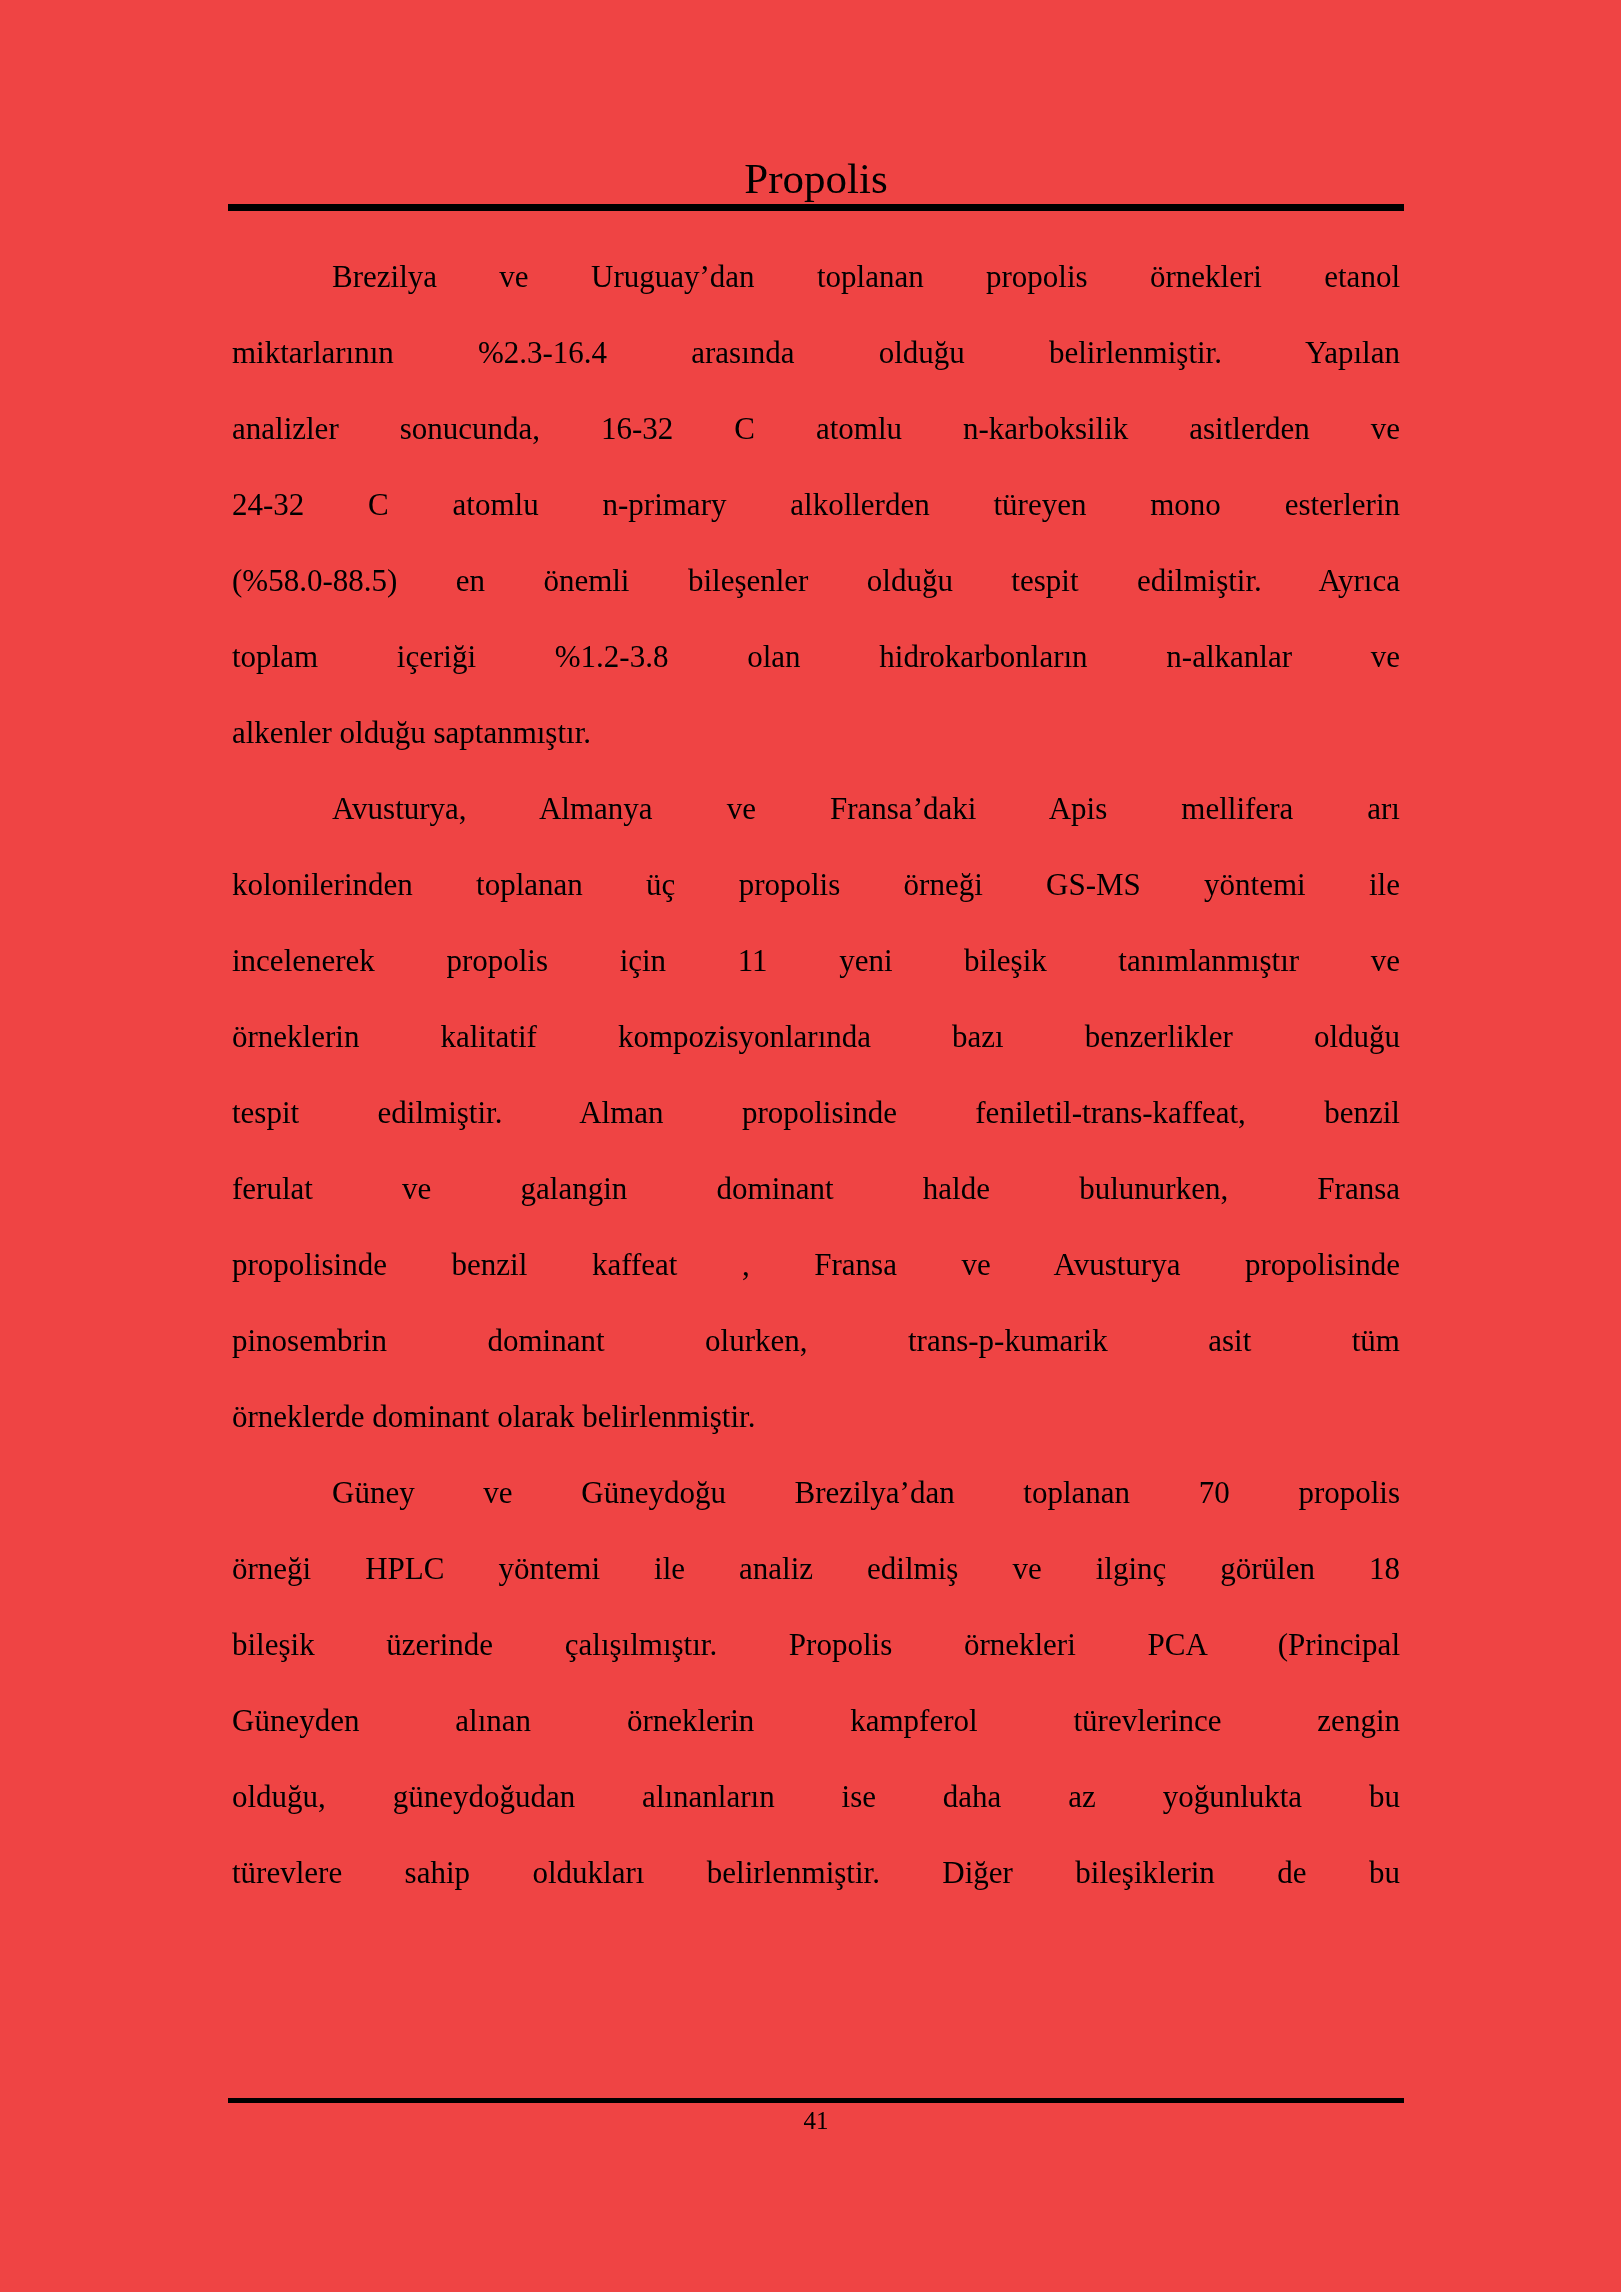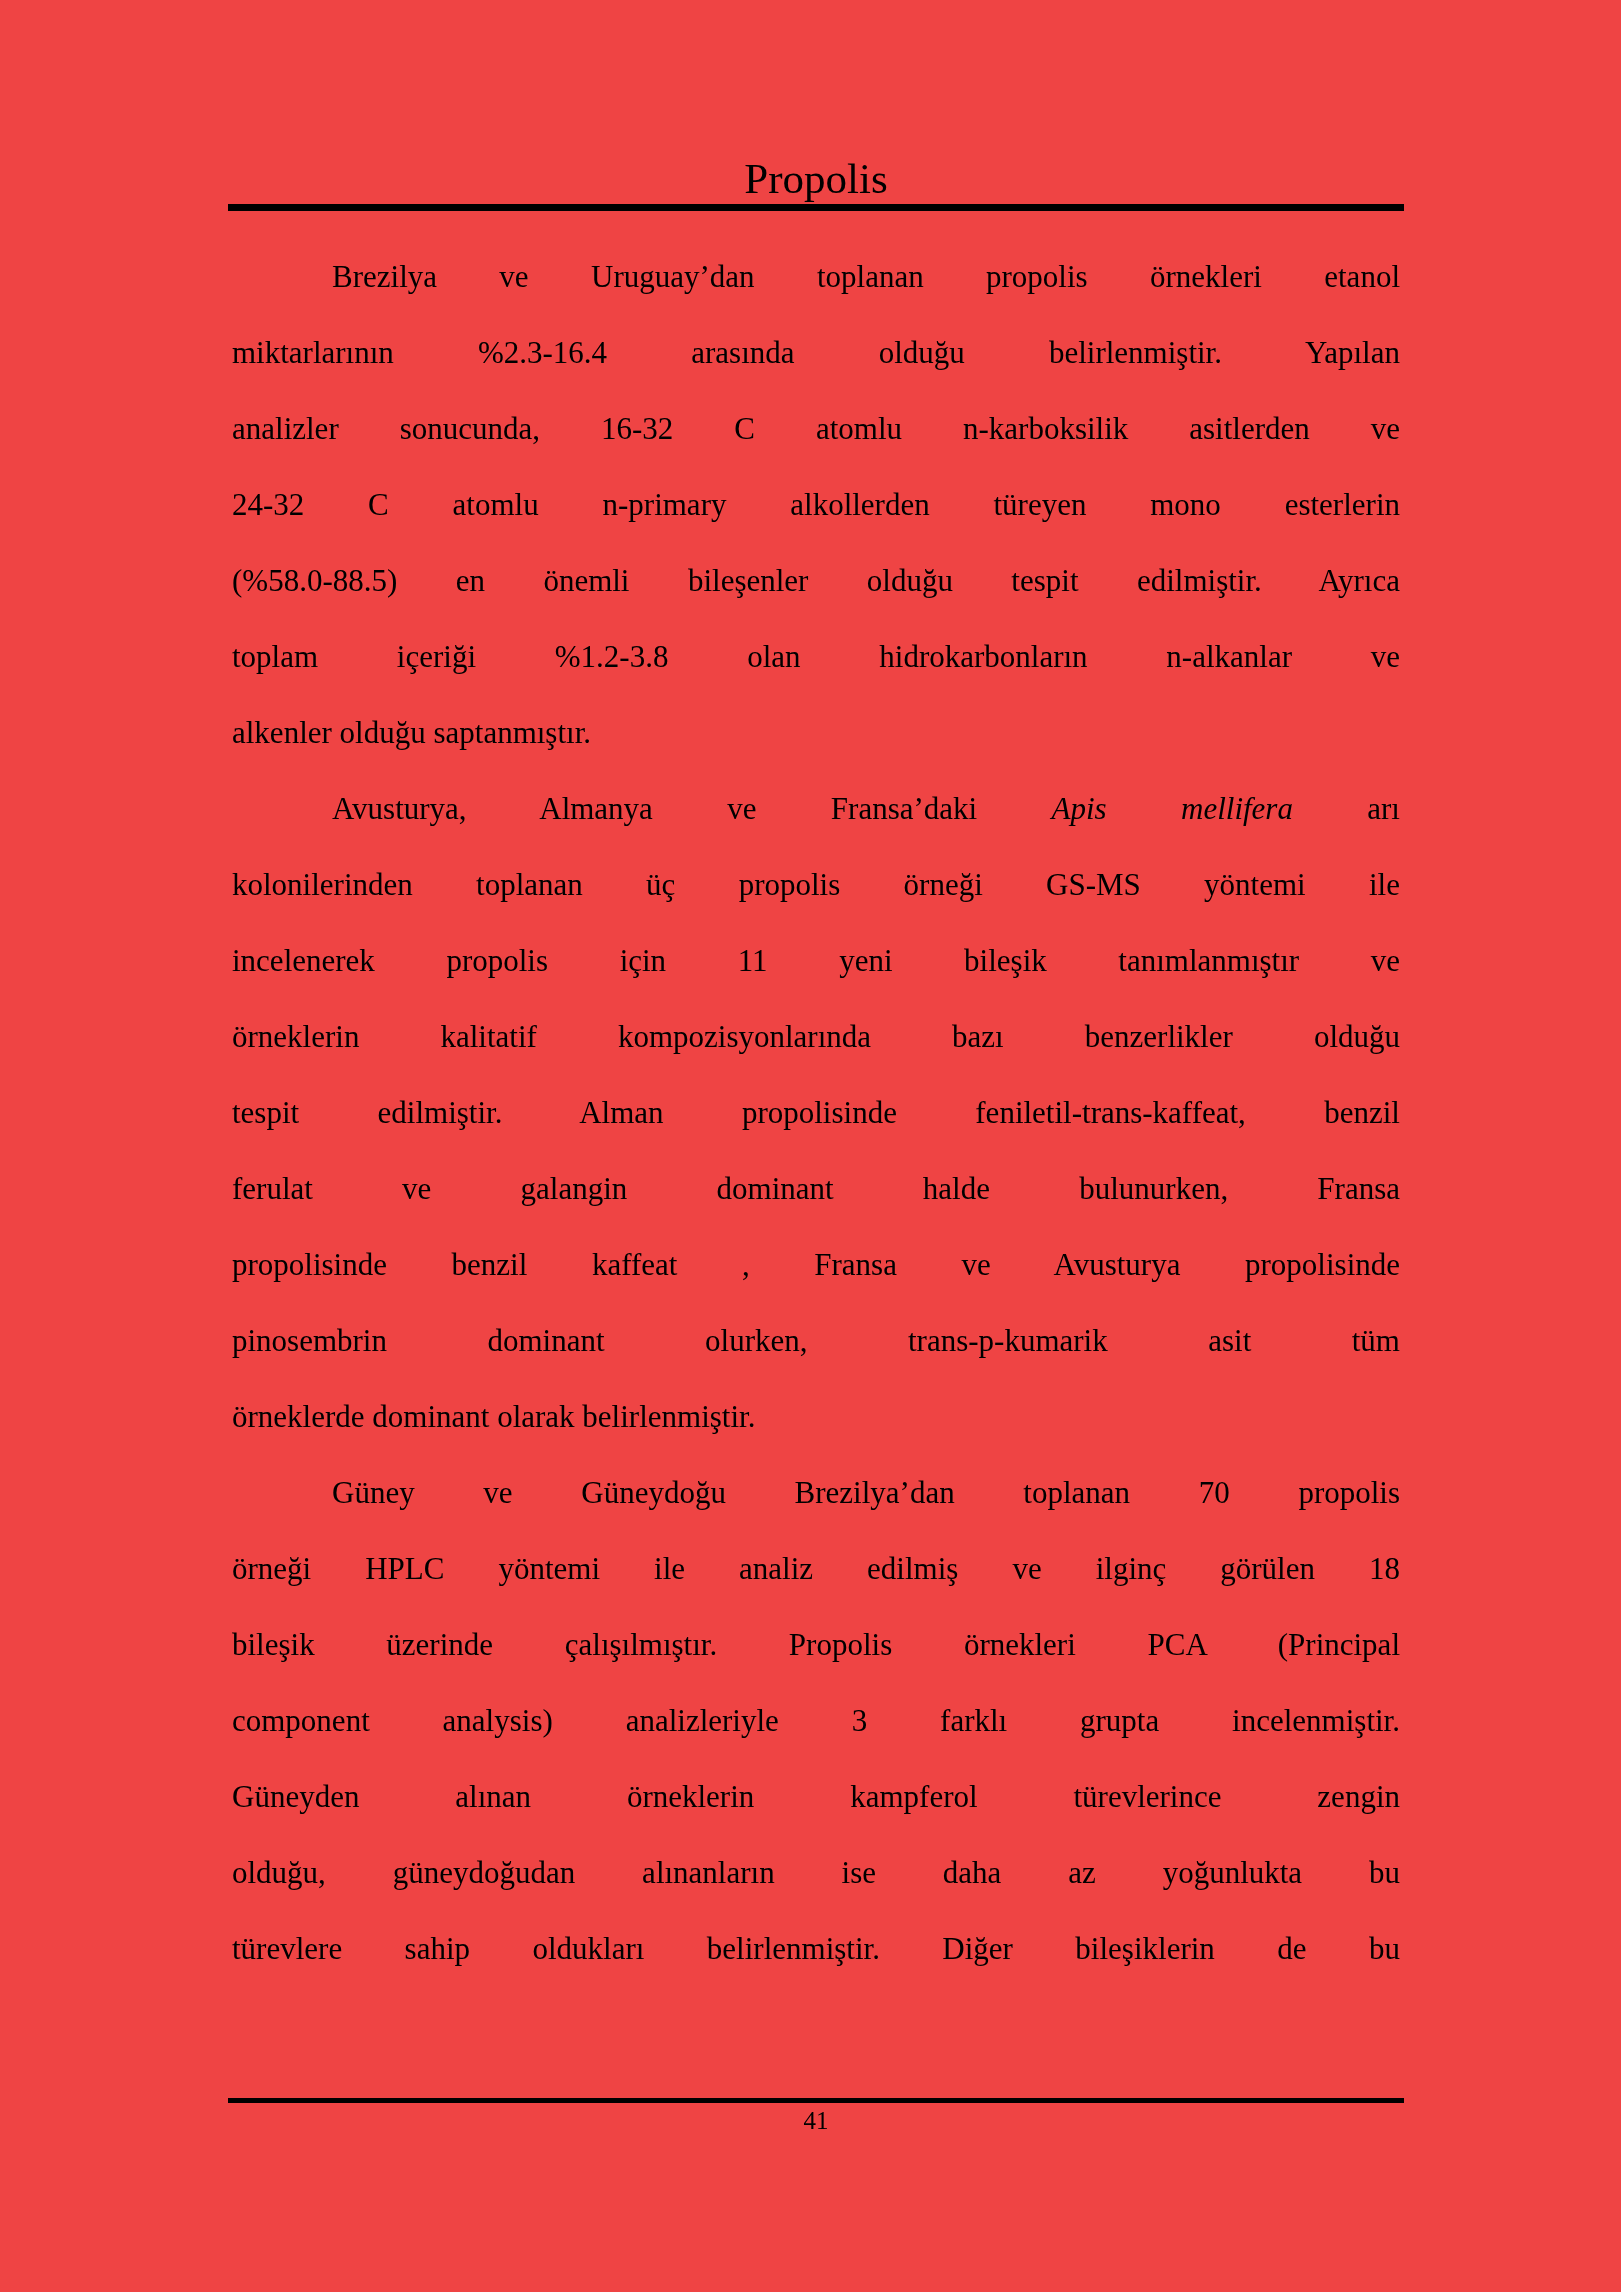--- a/index.html
+++ b/index.html
@@ -19,21 +19,21 @@
   .body-text {
     position: absolute; left: 232px; width: 1168px; top: 247px;
     font-family: "Liberation Serif", serif; font-size: 31px; color: #000;
   }
   .line {
     height: 76px; line-height: 59px; white-space: nowrap;
     text-align: justify; text-align-last: justify;
   }
   .line.last { text-align-last: left; }
   .line.indent { padding-left: 100px; }
-  .it { font-style: italic; }
+  .it { }
 </style>
 </head>
 <body>
 
 <div class="page">
   <div class="running-head">Propolis</div>
   <div class="rule-top"></div>
 
   <div class="body-text">
 
@@ -56,21 +56,20 @@
       <div class="line">ferulat ve galangin dominant halde bulunurken, Fransa</div>
       <div class="line">propolisinde benzil kaffeat , Fransa ve Avusturya propolisinde</div>
       <div class="line">pinosembrin dominant olurken, trans-p-kumarik asit tüm</div>
       <div class="line last">örneklerde dominant olarak belirlenmiştir.</div>
     </div>
 
     <div>
       <div class="line indent">Güney ve Güneydoğu Brezilya’dan toplanan 70 propolis</div>
       <div class="line">örneği HPLC yöntemi ile analiz edilmiş ve ilginç görülen 18</div>
       <div class="line">bileşik üzerinde çalışılmıştır. Propolis örnekleri PCA (Principal</div>
-      <div class="line">component analysis) analizleriyle 3 farklı grupta incelenmiştir.</div>
       <div class="line">Güneyden alınan örneklerin kampferol türevlerince zengin</div>
       <div class="line">olduğu, güneydoğudan alınanların ise daha az yoğunlukta bu</div>
       <div class="line">türevlere sahip oldukları belirlenmiştir. Diğer bileşiklerin de bu</div>
     </div>
   </div>
 
   <div class="rule-bottom"></div>
   <div class="folio">41</div>
 </div>
 

